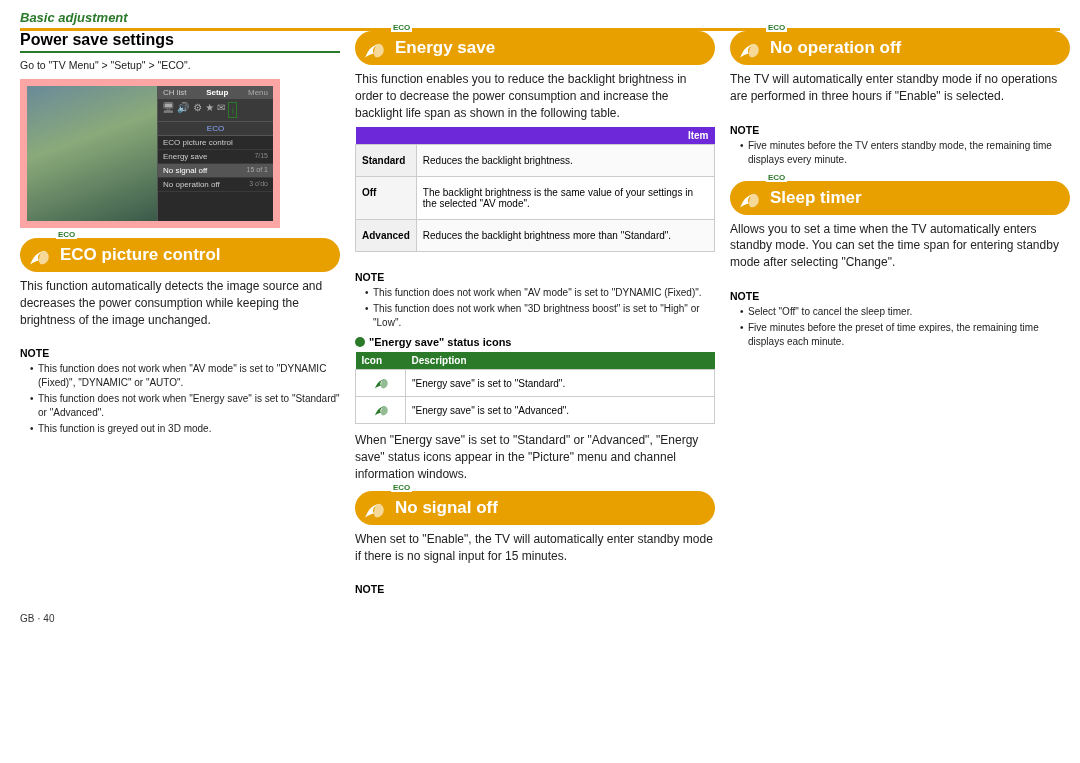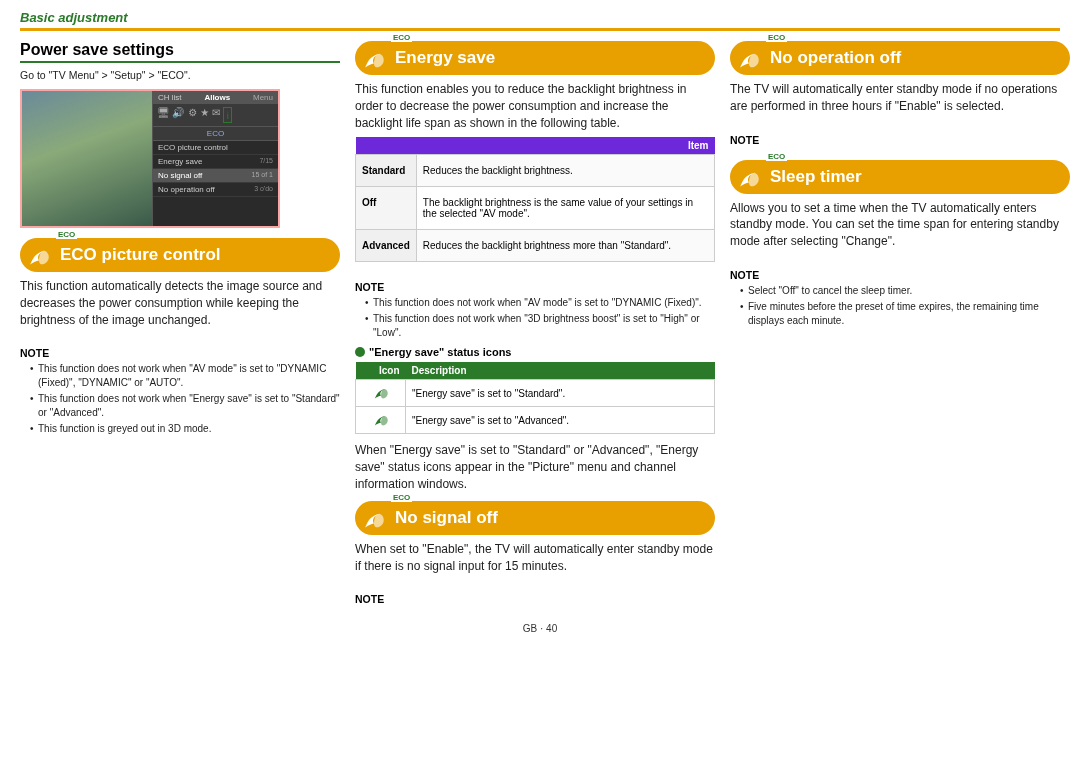--- a/index.html
+++ b/index.html
@@ -17,21 +17,20 @@
     }
 
     
     .basic-adjustment {
       color: #2a7a2a;
       font-size: 13px;
       font-weight: bold;
       font-style: italic;
       border-bottom: 3px solid #e8a000;
       padding-bottom: 3px;
-      margin-bottom: 10px;
     }
 
     
     .columns {
       display: grid;
       grid-template-columns: 320px 360px 340px;
       gap: 15px;
       align-items: start;
     }
 
@@ -117,21 +116,21 @@
     }
 
     .note-list li::before {
       content: "•";
       position: absolute;
       left: 0;
     }
 
     
     .tv-menu-box {
-      border: 2px solid #fca5a5;
+      border: 7px solid #fca5a5;
       background: #2a2a2a;
       margin-bottom: 8px;
       font-size: 9px;
       color: #fff;
       width: 260px;
     }
 
     
     .data-table {
       width: 100%;
@@ -210,21 +209,20 @@
     .bullet-green {
       width: 10px;
       height: 10px;
       background: #2a7a2a;
       border-radius: 50%;
       display: inline-block;
       flex-shrink: 0;
     }
 
     .page-footer {
-      text-align: center;
       margin-top: 15px;
       font-size: 10px;
       color: #333;
     }
 
     .go-to-text {
       font-size: 10.5px;
       margin-bottom: 8px;
       color: #222;
     }
@@ -246,21 +244,21 @@
 
       <div class="tv-menu-box">
         <div style="display:flex;">
 
           <div style="width:130px; height:135px; background: linear-gradient(160deg, #6a8a9a 0%, #8aaa7a 40%, #3a5a4a 100%); position:relative; flex-shrink:0;">
           </div>
 
           <div style="width:130px; background:#2a2a2a; border-left:1px solid #555;">
             <div style="background:#555; padding:2px 5px; display:flex; justify-content:space-between; align-items:center;">
               <span style="font-size:8px; color:#ccc;">CH list</span>
-              <span style="font-size:8px; color:#fff; font-weight:bold;">Allows</span>
+              <span style="font-size:8px; color:#fff; font-weight:bold;">Setup</span>
               <span style="font-size:8px; color:#aaa;">Menu</span>
             </div>
             <div style="display:flex; gap:3px; padding:3px 4px; background:#3a3a3a; border-bottom:1px solid #555; flex-wrap:wrap;">
               <span style="color:#aaa; font-size:10px;">🖥</span>
               <span style="color:#aaa; font-size:10px;">🔊</span>
               <span style="color:#aaa; font-size:10px;">⚙</span>
               <span style="color:#aaa; font-size:10px;">★</span>
               <span style="color:#aaa; font-size:10px;">✉</span>
               <span style="color:#2a7a2a; font-size:10px; border:1px solid #2a7a2a; padding:0 2px;">ℹ</span>
             </div>
@@ -350,21 +348,21 @@
       </div>
 
       <div class="subsection-title">
         <span class="bullet-green"></span>
         <span>"Energy save" status icons</span>
       </div>
 
       <table class="status-table">
         <thead>
           <tr>
-            <th style="width:50px;text-align:right;">Icon</th>
+            <th style="width:50px;">Icon</th>
             <th>Description</th>
           </tr>
         </thead>
         <tbody>
           <tr>
             <td class="status-icon-cell">
               <svg class="leaf-icon-small" viewBox="0 0 24 24" fill="#2a7a2a">
                 <path d="M17 8C8 10 5.9 16.17 3.82 20.83C5.8 19 9.53 17.22 12 17C12 17 8 12 17 8Z"></path>
                 <path d="M17 8C17 8 21 9 21 14C21 17 19 19 17 20C15 21 12 21 12 17C12 17 12 8 17 8Z" opacity="0.5"></path>
               </svg>
@@ -409,20 +407,23 @@
           <path d="M17 8C8 10 5.9 16.17 3.82 20.83C5.8 19 9.53 17.22 12 17C12 17 8 12 17 8Z"></path>
           <path d="M17 8C17 8 21 9 21 14C21 17 19 19 17 20C15 21 12 21 12 17C12 17 12 8 17 8Z" opacity="0.6"></path>
         </svg>
         <span class="banner-title">No operation off</span>
       </div>
 
       <p class="body-text">The TV will automatically enter standby mode if no operations are performed in three hours if "Enable" is selected.</p>
 
       <div class="note-section">
         <div class="note-title">NOTE</div>
+        <ul class="note-list">
+          <li>Five minutes before the TV enters standby mode, the remaining time displays every minute.</li>
+        </ul>
       </div>
 
       <div class="eco-banner" style="margin-top:14px;">
         <span class="eco-label">ECO</span>
         <svg class="icon-leaf" viewBox="0 0 24 24" fill="white">
           <path d="M17 8C8 10 5.9 16.17 3.82 20.83C5.8 19 9.53 17.22 12 17C12 17 8 12 17 8Z"></path>
           <path d="M17 8C17 8 21 9 21 14C21 17 19 19 17 20C15 21 12 21 12 17C12 17 12 8 17 8Z" opacity="0.6"></path>
         </svg>
         <span class="banner-title">Sleep timer</span>
       </div>

